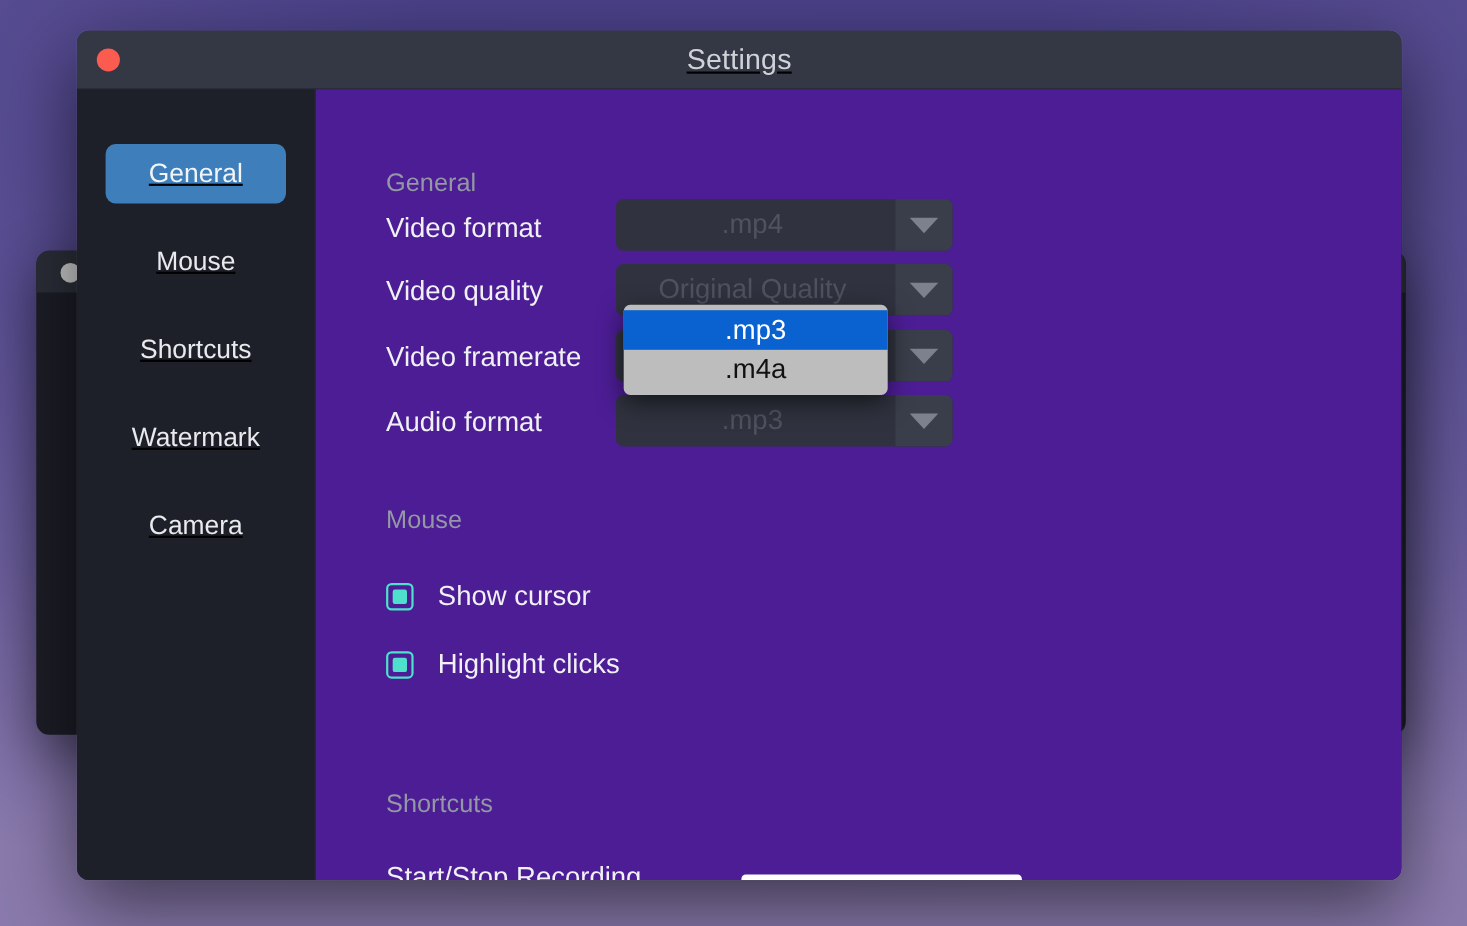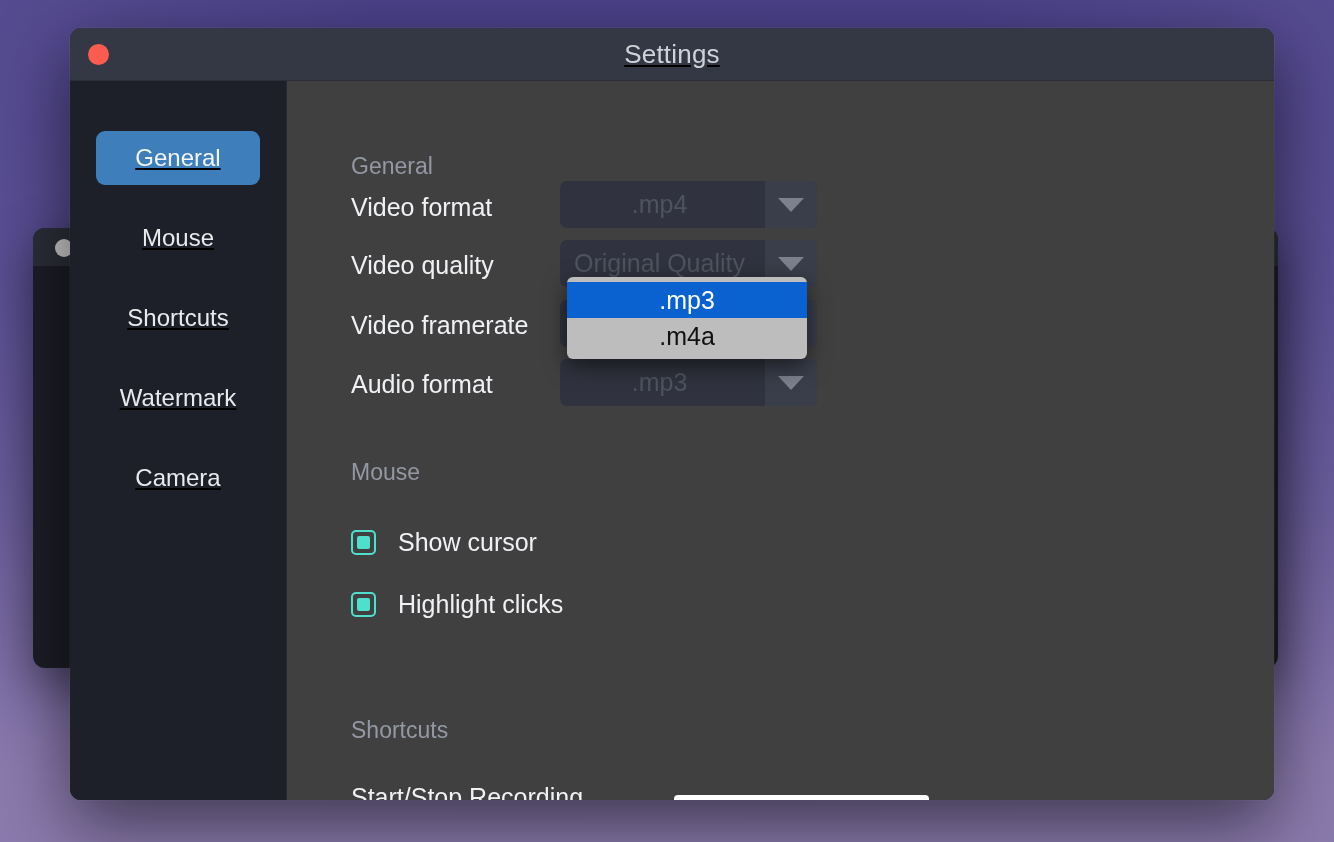--- a/index.html
+++ b/index.html
@@ -81,21 +81,21 @@
     text-align: center;
     line-height: 52px;
     font-size: 26px;
     color: #cfd2d8;
     letter-spacing: 0.2px;
   }
 
   #window-body {
     display: flex;
     height: 720px;
-    background: #404040;
+    background: #4c1d95;
   }
 
   
   #sidebar {
     width: 217px;
     flex: 0 0 217px;
     background: #1e2029;
     border-right: 1px solid #272a34;
     padding-top: 50px;
     box-sizing: border-box;
@@ -134,21 +134,21 @@
     position: absolute;
     left: 64px;
     font-size: 25px;
     color: #f0f1f4;
     white-space: nowrap;
   }
 
   .select {
     position: absolute;
     left: 273px;
-    width: 257px;
+    width: 306px;
     height: 47px;
     background: #30333f;
     border-radius: 7px;
     display: flex;
     align-items: center;
     cursor: pointer;
     overflow: hidden;
   }
   .select-value {
     flex: 1;

